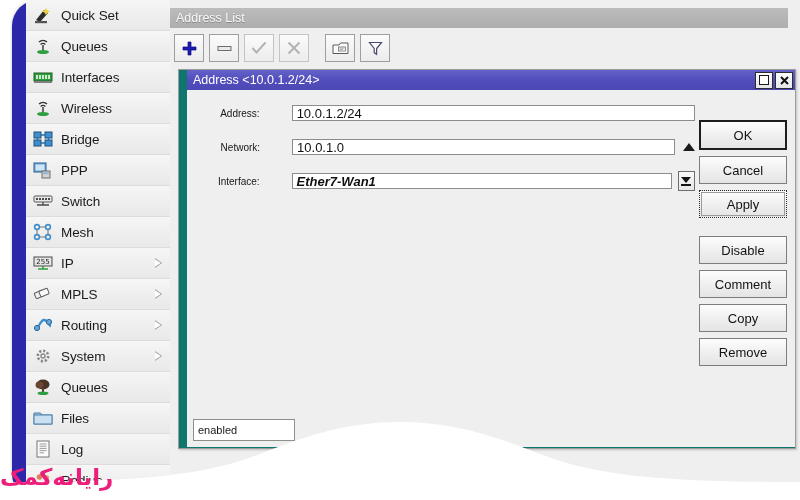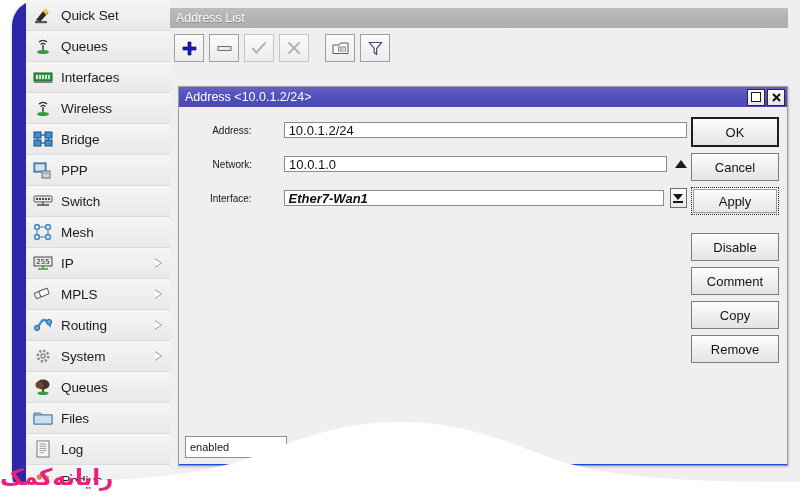--- a/index.html
+++ b/index.html
@@ -146,26 +146,27 @@
     justify-content: center;
     cursor: pointer;
   }
   .tb-btn.flat { border-color: #c4c4c4; }
   .tb-gap { width: 6px; }
 
   
   .dialog {
     position: absolute;
     left: 8px;
-    top: 86px;
+    top: 69px;
     width: 608px;
     height: 378px;
-    background: #1d4ed8;
+    background: #0f766e;
     border: 1px solid #9c9c9c;
     box-shadow: 1px 1px 2px rgba(0,0,0,0.2);
+    padding-left: 8px;
   }
   .dialog-titlebar {
     position: relative;
     height: 20px;
     background: linear-gradient(to bottom, #6462c8 0%, #5350bd 45%, #4b48b6 100%);
     display: flex;
     align-items: center;
     padding: 0 2px 0 6px;
   }
   .dialog-title {
@@ -282,21 +283,21 @@
     border: 1px solid #7d7d7d;
     background: linear-gradient(to bottom, #fdfdfd 0%, #f0f0f0 50%, #e4e4e4 100%);
     font-size: 13px;
     color: #131313;
     display: flex;
     align-items: center;
     justify-content: center;
     cursor: pointer;
     font-family: "Liberation Sans", sans-serif;
   }
-  .dlg-btn.default { border: 2px solid #1d1d1d; }
+  .dlg-btn.default { border: 2px solid #1d1d1d; margin-top: 20px; }
   .dlg-btn.focused { border: 1px dotted #2a2a2a; outline: 1px solid #9b9b9b; outline-offset: -3px; }
   .btn-spacer { height: 12px; }
 
   
   .status-bar {
     position: absolute;
     left: 6px;
     bottom: 6px;
     width: 96px;
     height: 20px;

